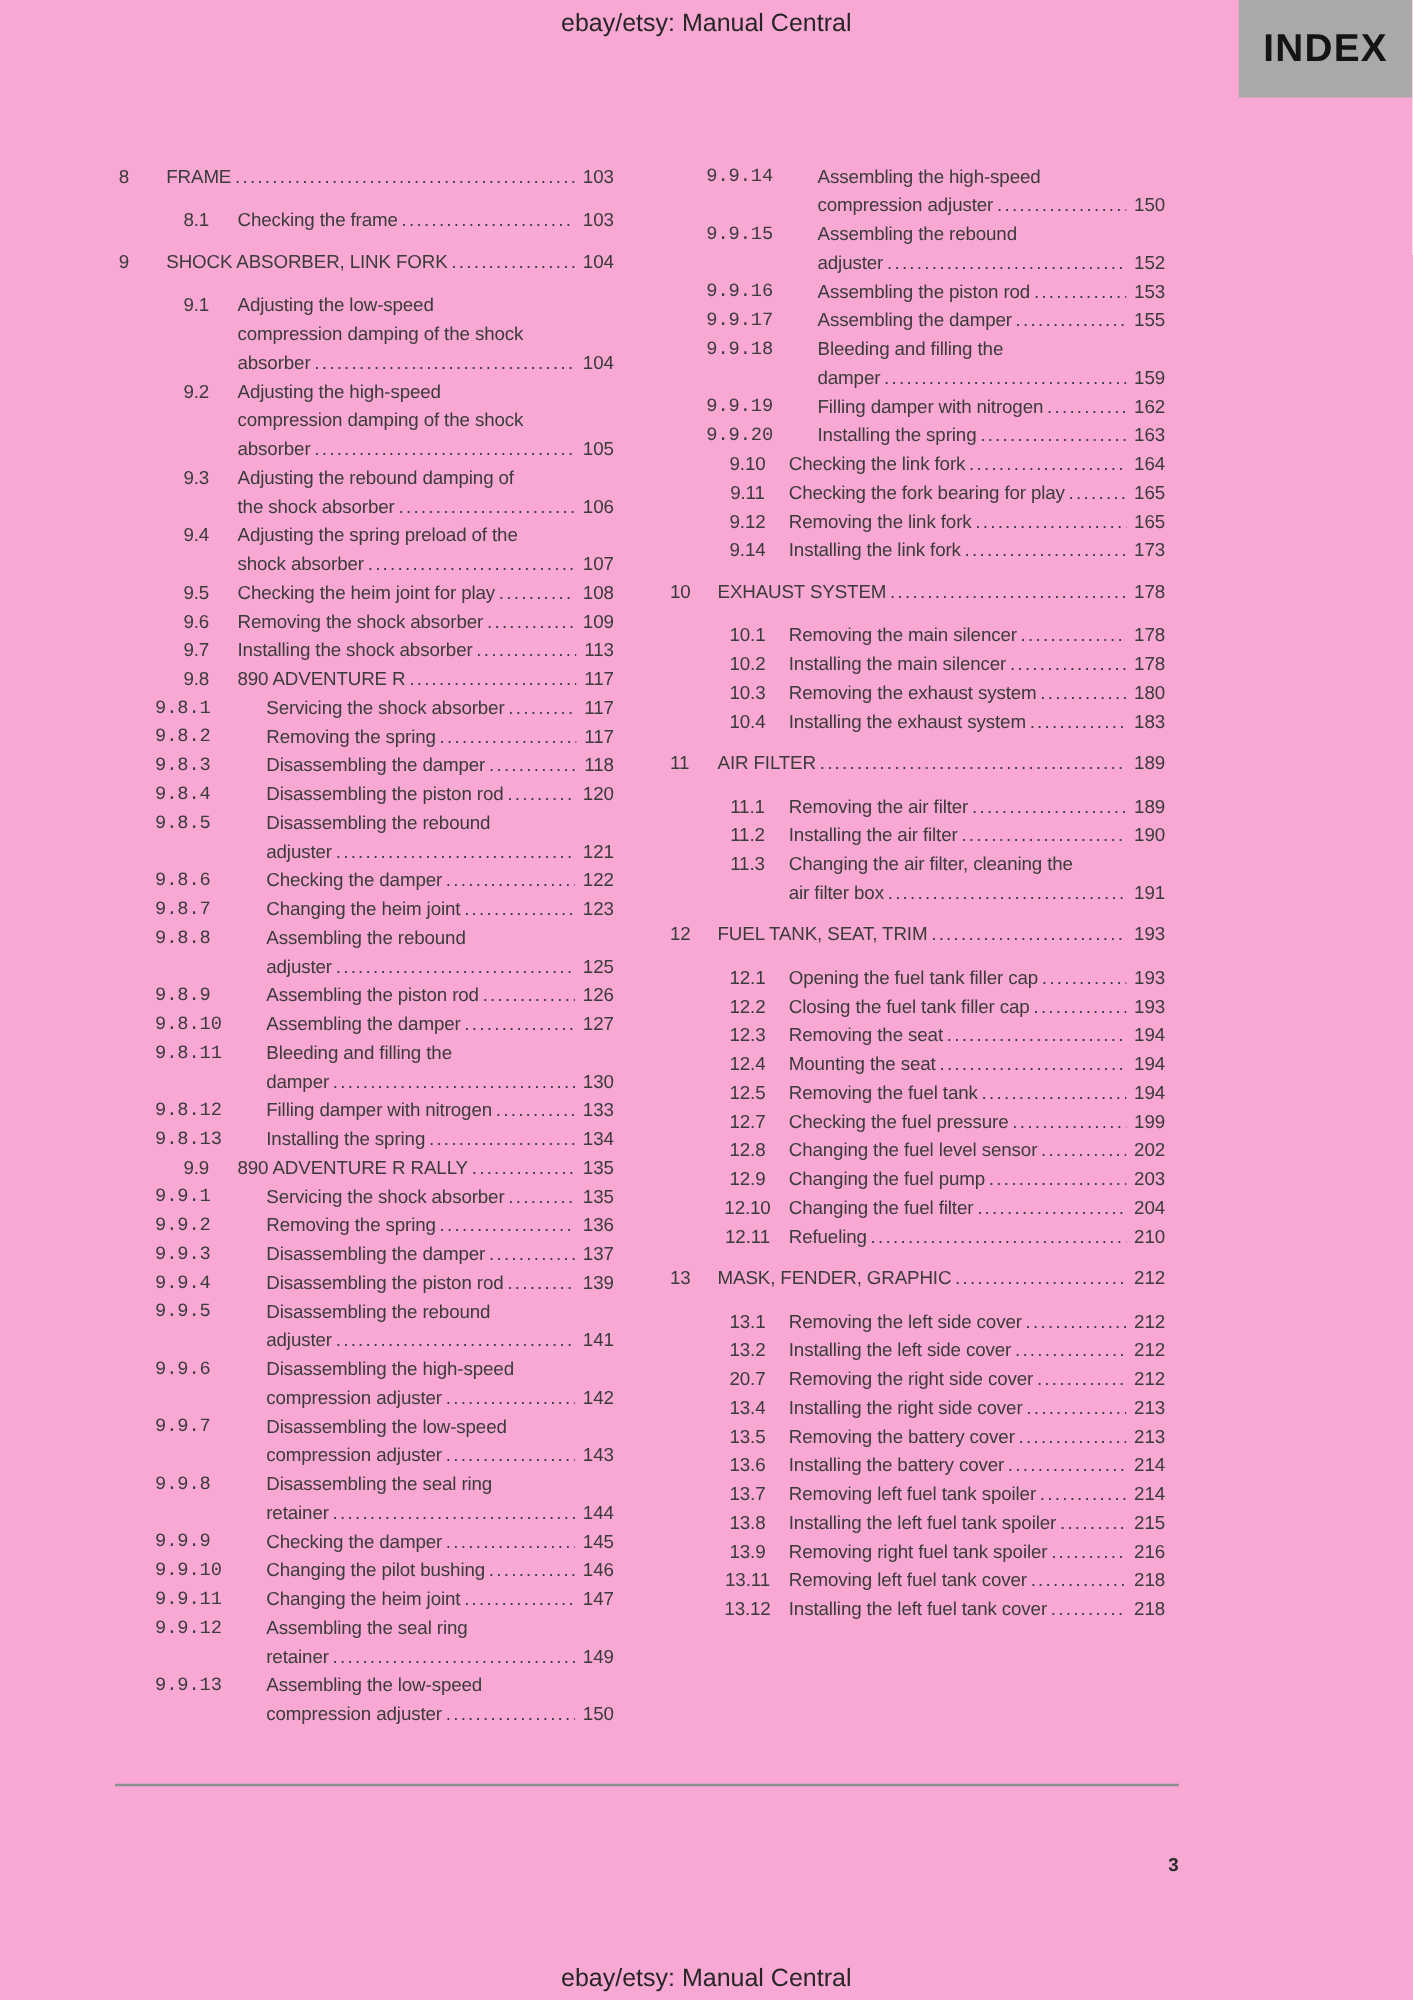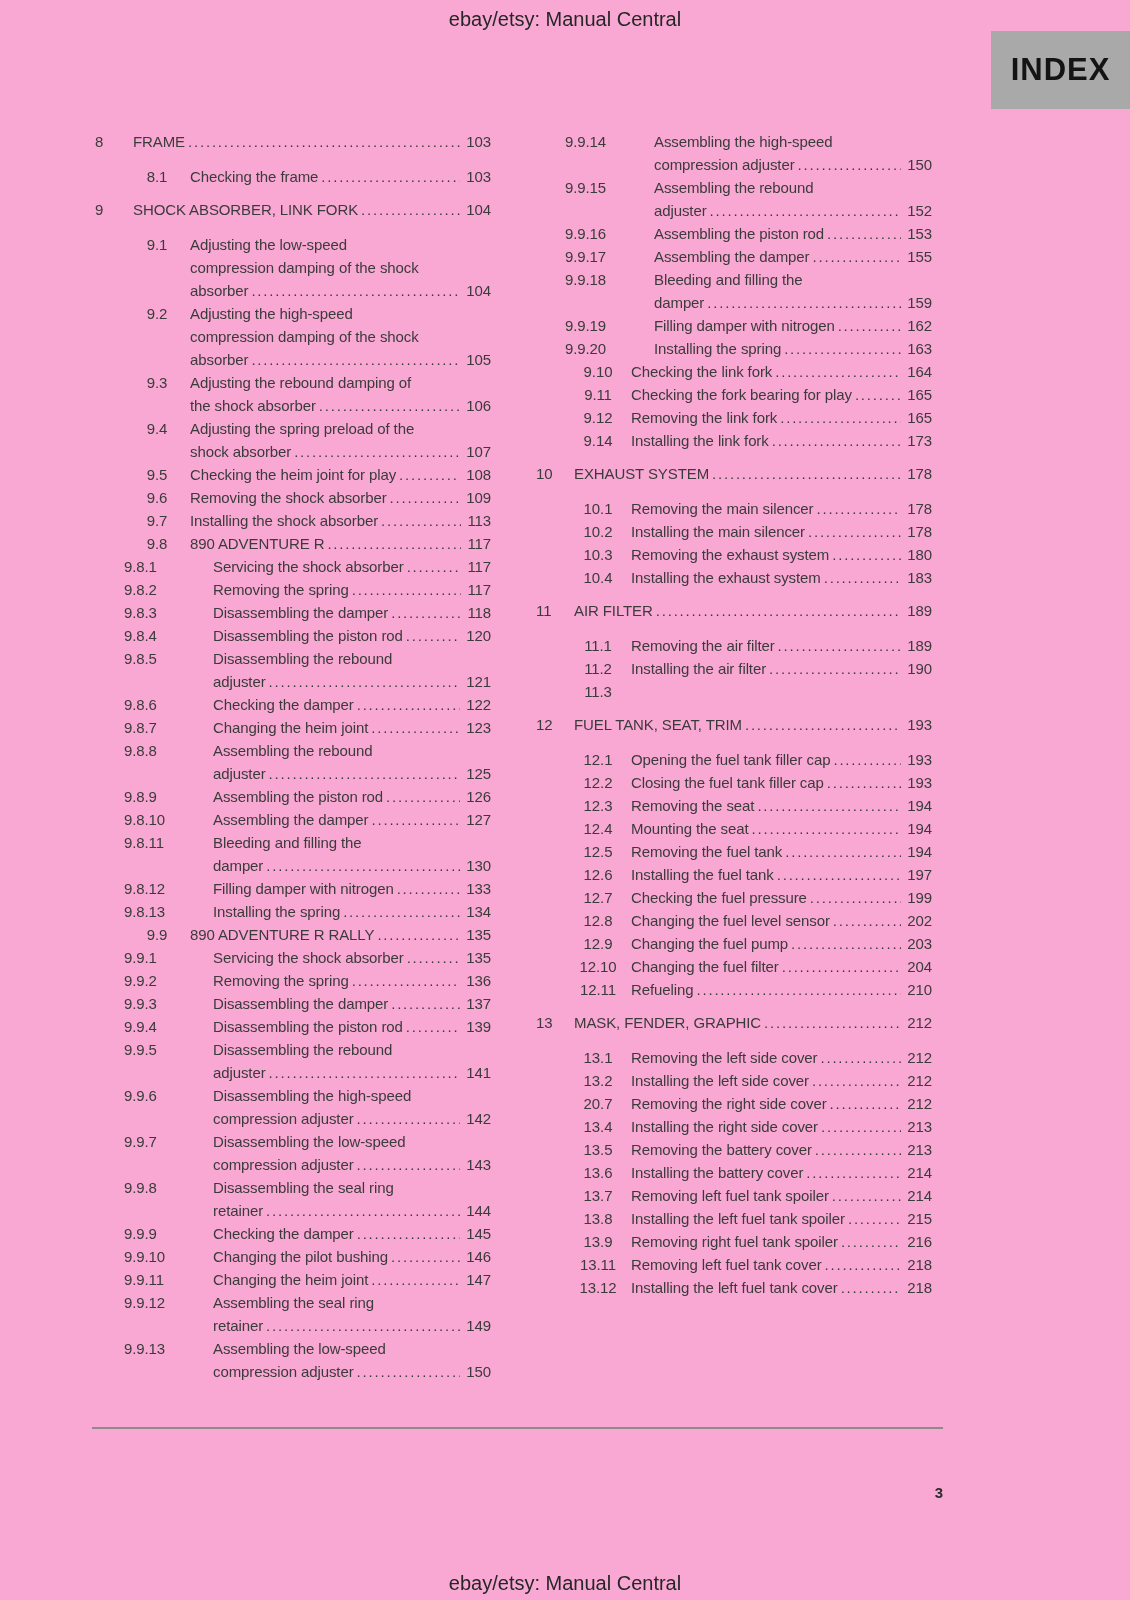--- a/index.html
+++ b/index.html
@@ -13,41 +13,41 @@
   }
 
   .header {
     position:absolute; top:8px; left:0; width:100%;
     text-align:center; font-size:20px; color:#262626;
   }
 
   .index-box {
     position:absolute; top:0; left:991px; width:139px; height:78px;
     background:var(--index-bg,#a9a9a9);
-    display:flex; align-items:center; justify-content:center;margin-top:31px;
+    display:flex; align-items:center; justify-content:center;
   }
   .index-label {
     font-size:31px; font-weight:700; letter-spacing:1px;
     color:var(--index-text,#141414);
   }
 
   .toc-col {
     position:absolute; top:130px; width:396px;
     font-size:15px; line-height:23px; letter-spacing:-0.1px;
   }
   .col-left  { left:95px;  }
   .col-right { left:536px; }
 
   .entry { display:flex; }
   .entry-chapter { margin:10px 0 12px 0; }
   .toc-col .entry:first-child { margin-top:0; }
   .entry-chapter .num { width:38px; }
   .entry-section, .entry-subsection { padding-left:29px; }
   .entry-section .num    { width:66px;text-align:center; }
-  .entry-subsection .num { width:89px; }
+  .entry-subsection .num { width:89px;font-family:Liberation Mono, monospace; }
   .num  { flex:0 0 auto; }
   .body { flex:1 1 auto; min-width:0; }
   .tline { white-space:nowrap; }
   .tline-last { display:flex; align-items:baseline; white-space:nowrap; }
   .ttxt { flex:0 0 auto; }
   .dots {
     flex:1 1 auto; overflow:hidden; min-width:10px;
     margin:0 6px 0 3px;
   }
   .dots::after {
@@ -665,20 +665,28 @@
         <div class="body">
           <div class="tline-last">
             <span class="ttxt">Installing the air filter</span>
             <span class="dots"></span>
             <span class="pg">190</span>
           </div>
         </div>
       </div>
       <div class="entry entry-section">
         <span class="num">11.3</span>
+        <div class="body">
+          <div class="tline">Changing the air filter, cleaning the</div>
+          <div class="tline-last">
+            <span class="ttxt">air filter box</span>
+            <span class="dots"></span>
+            <span class="pg">191</span>
+          </div>
+        </div>
       </div>
       <div class="entry entry-chapter">
         <span class="num">12</span>
         <div class="body">
           <div class="tline-last">
             <span class="ttxt">FUEL TANK, SEAT, TRIM</span>
             <span class="dots"></span>
             <span class="pg">193</span>
           </div>
         </div>
@@ -723,30 +731,20 @@
           </div>
         </div>
       </div>
       <div class="entry entry-section">
         <span class="num">12.5</span>
         <div class="body">
           <div class="tline-last">
             <span class="ttxt">Removing the fuel tank</span>
             <span class="dots"></span>
             <span class="pg">194</span>
-          </div>
-        </div>
-      </div>
-      <div class="entry entry-section">
-        <span class="num">12.6</span>
-        <div class="body">
-          <div class="tline-last">
-            <span class="ttxt">Installing the fuel tank</span>
-            <span class="dots"></span>
-            <span class="pg">197</span>
           </div>
         </div>
       </div>
       <div class="entry entry-section">
         <span class="num">12.7</span>
         <div class="body">
           <div class="tline-last">
             <span class="ttxt">Checking the fuel pressure</span>
             <span class="dots"></span>
             <span class="pg">199</span>

